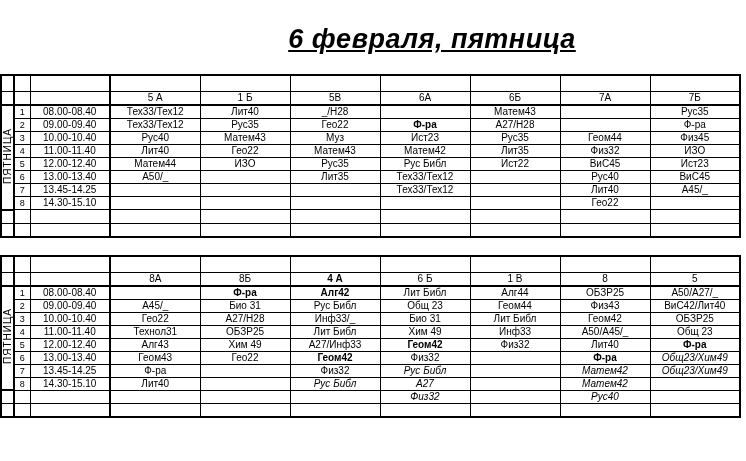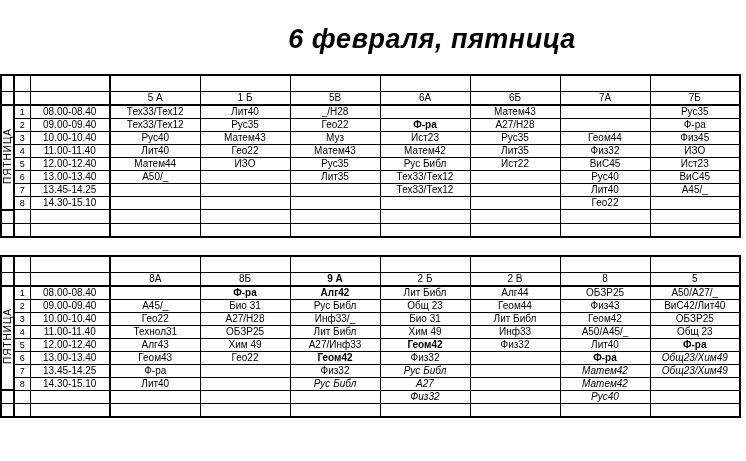--- a/index.html
+++ b/index.html
@@ -2,21 +2,21 @@
 <html><head>
 <meta charset="utf-8">
 <style>
   html, body { margin:0; padding:0; }
   body {
     width:746px; height:461px; background:#ffffff; color:#000000;
     font-family:"Liberation Sans", sans-serif; overflow:hidden;
   }
   .title {
     margin:24px 0 0 118px; text-align:center;
-    font-size:27px; font-weight:bold; font-style:italic; letter-spacing:.5px;
+    font-size:27px; font-weight:bold; font-style:italic; letter-spacing:.5px;text-decoration:underline;
   }
   table.sched {
     border-collapse:collapse; table-layout:fixed; width:741px;
     border:2px solid #000;
   }
   table.t1 { margin-top:19px; }
   table.t2 { margin-top:17px; }
   td {
     border:1px solid #000; padding:0 1px; text-align:center;
     font-size:10px; height:12px; line-height:12px;
@@ -219,23 +219,23 @@
         <td class="classcol"></td>
         <td class="classcol"></td>
         <td class="classcol"></td>
       </tr>
       <tr class="headrow">
         <td class="daycol"></td>
         <td class="numcol"></td>
         <td class="timecol"></td>
         <td class="classcol c0">8А</td>
         <td class="classcol">8Б</td>
-        <td class="classcol b">9 А</td>
-        <td class="classcol">2 Б</td>
-        <td class="classcol">2 В</td>
+        <td class="classcol b">4 А</td>
+        <td class="classcol">6 Б</td>
+        <td class="classcol">1 В</td>
         <td class="classcol">8</td>
         <td class="classcol">5</td>
       </tr>
       <tr>
         <td class="daycell" rowspan="8"><span class="vtext">ПЯТНИЦА</span></td>
         <td class="numcol">1</td>
         <td class="timecol">08.00-08.40</td>
         <td class="classcol c0"></td>
         <td class="classcol b">Ф-ра</td>
         <td class="classcol b">Алг42</td>

